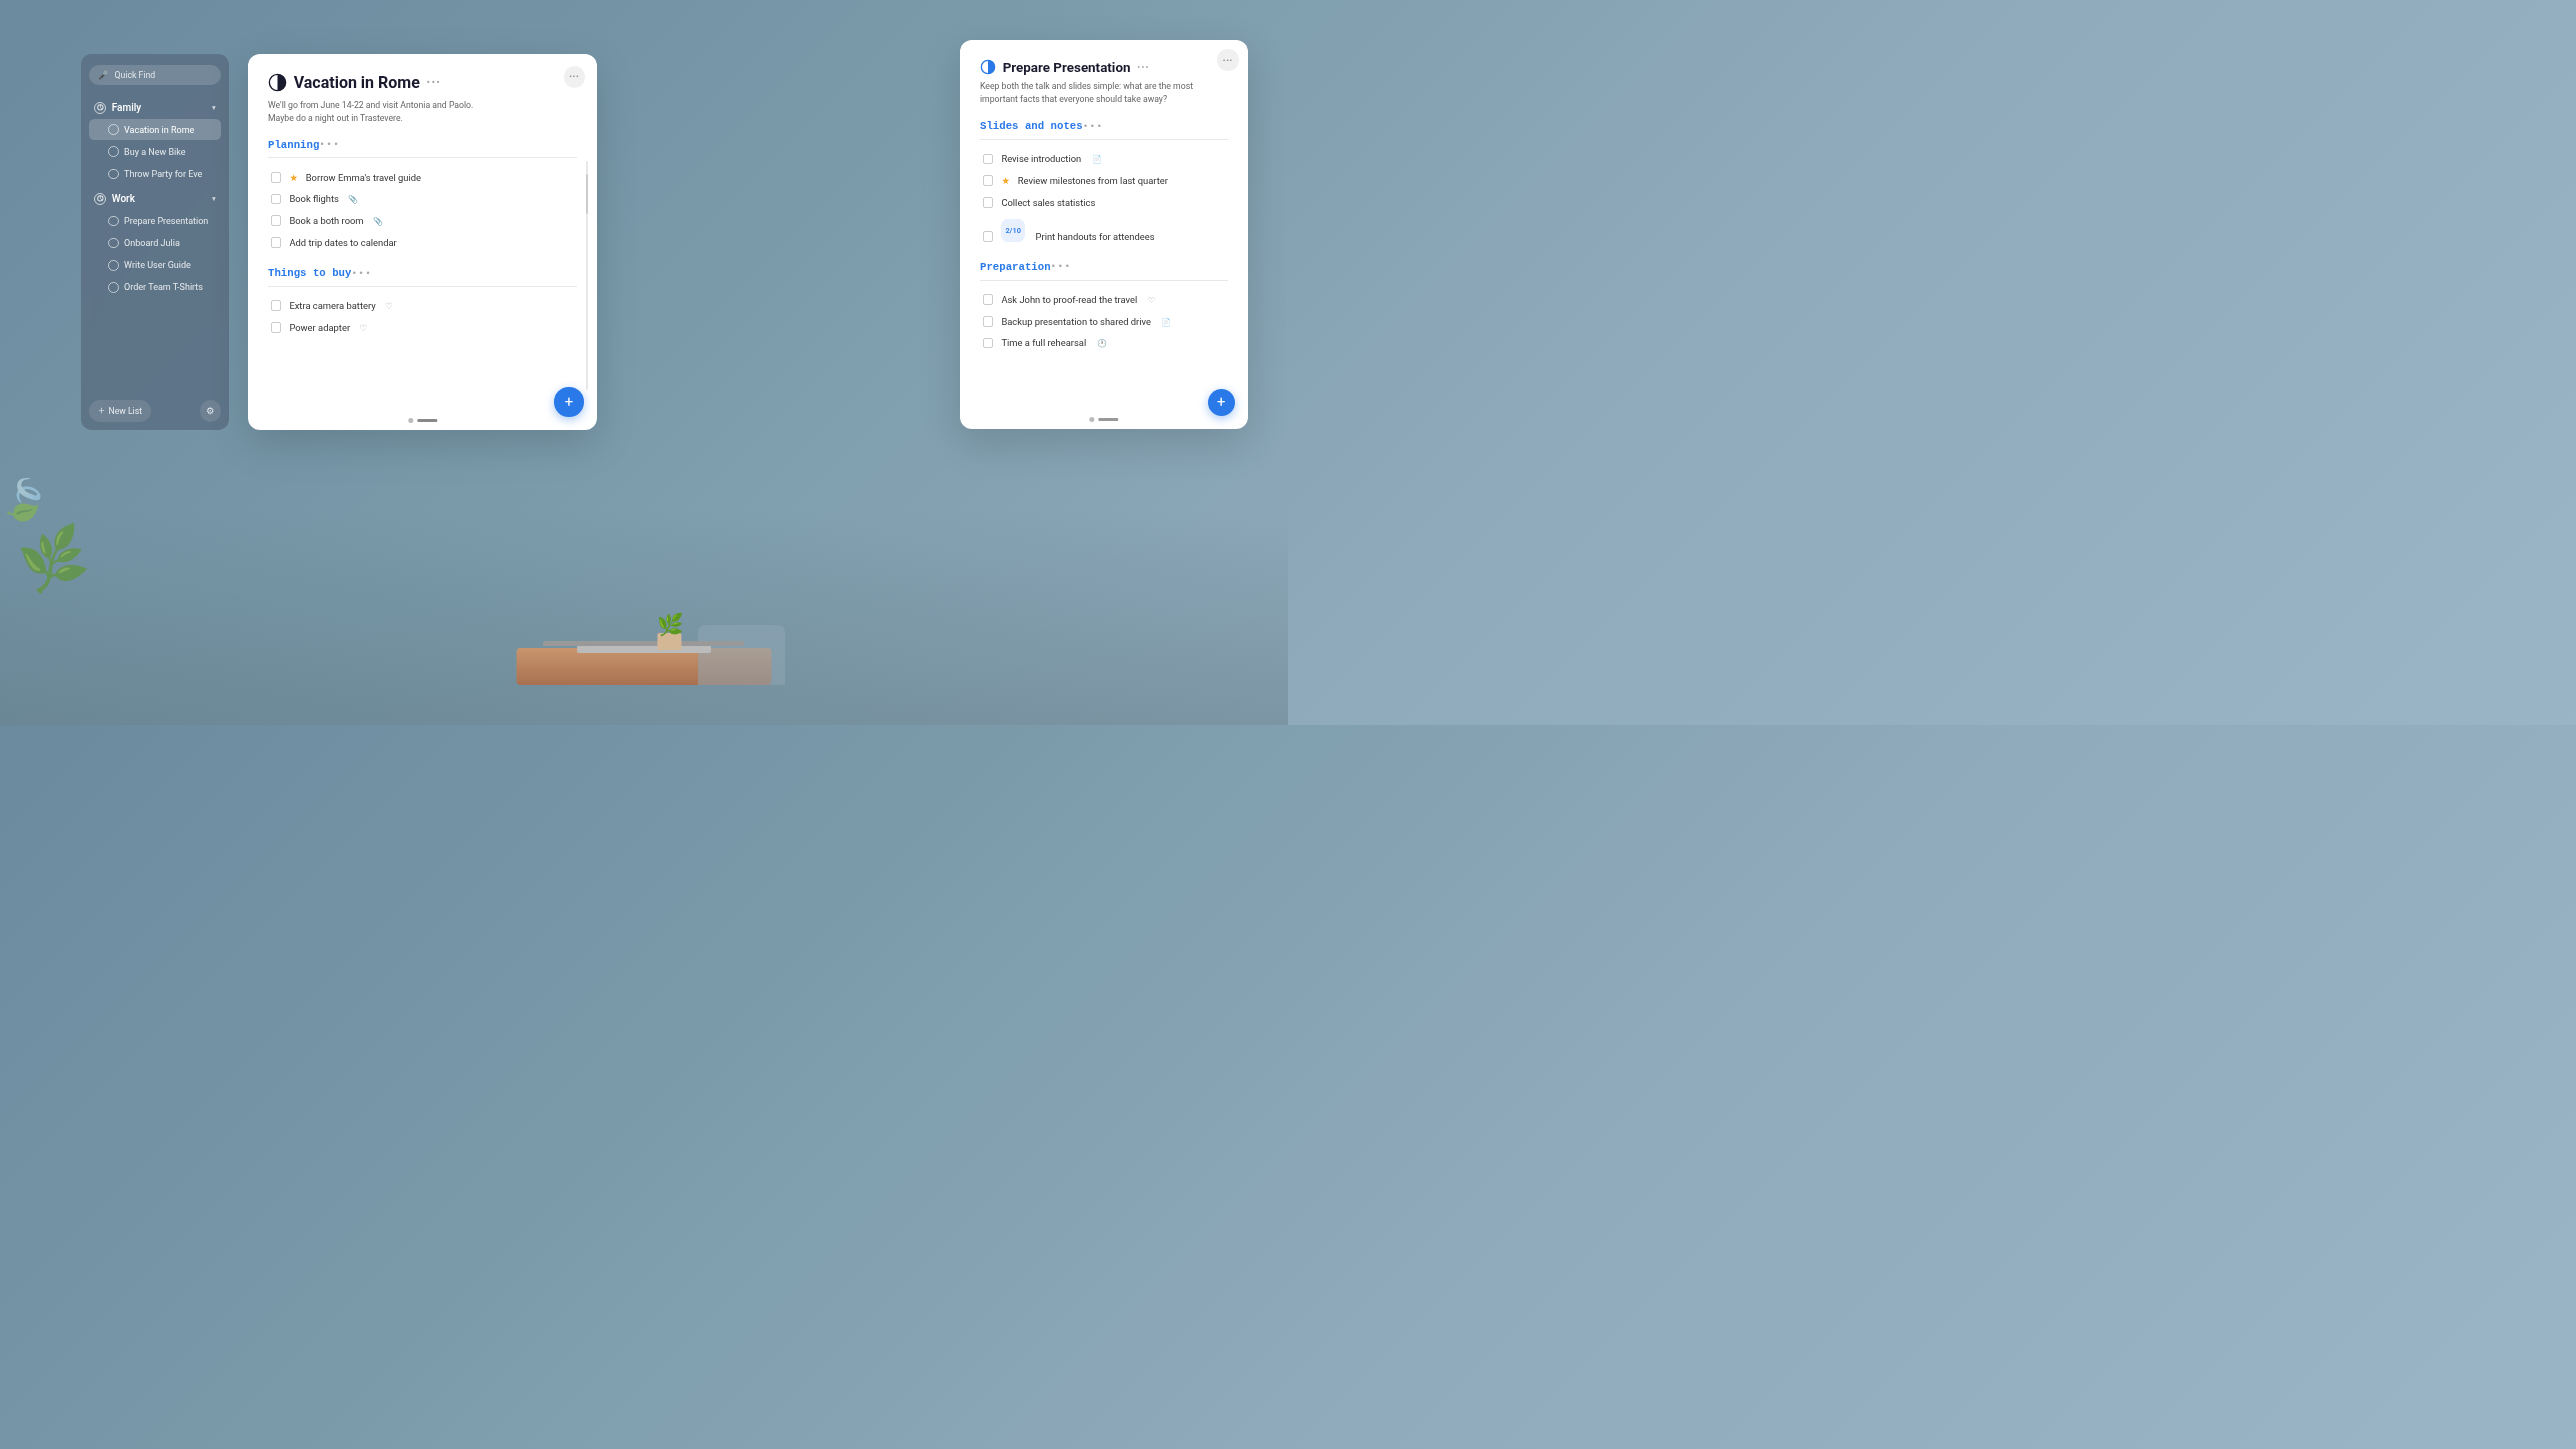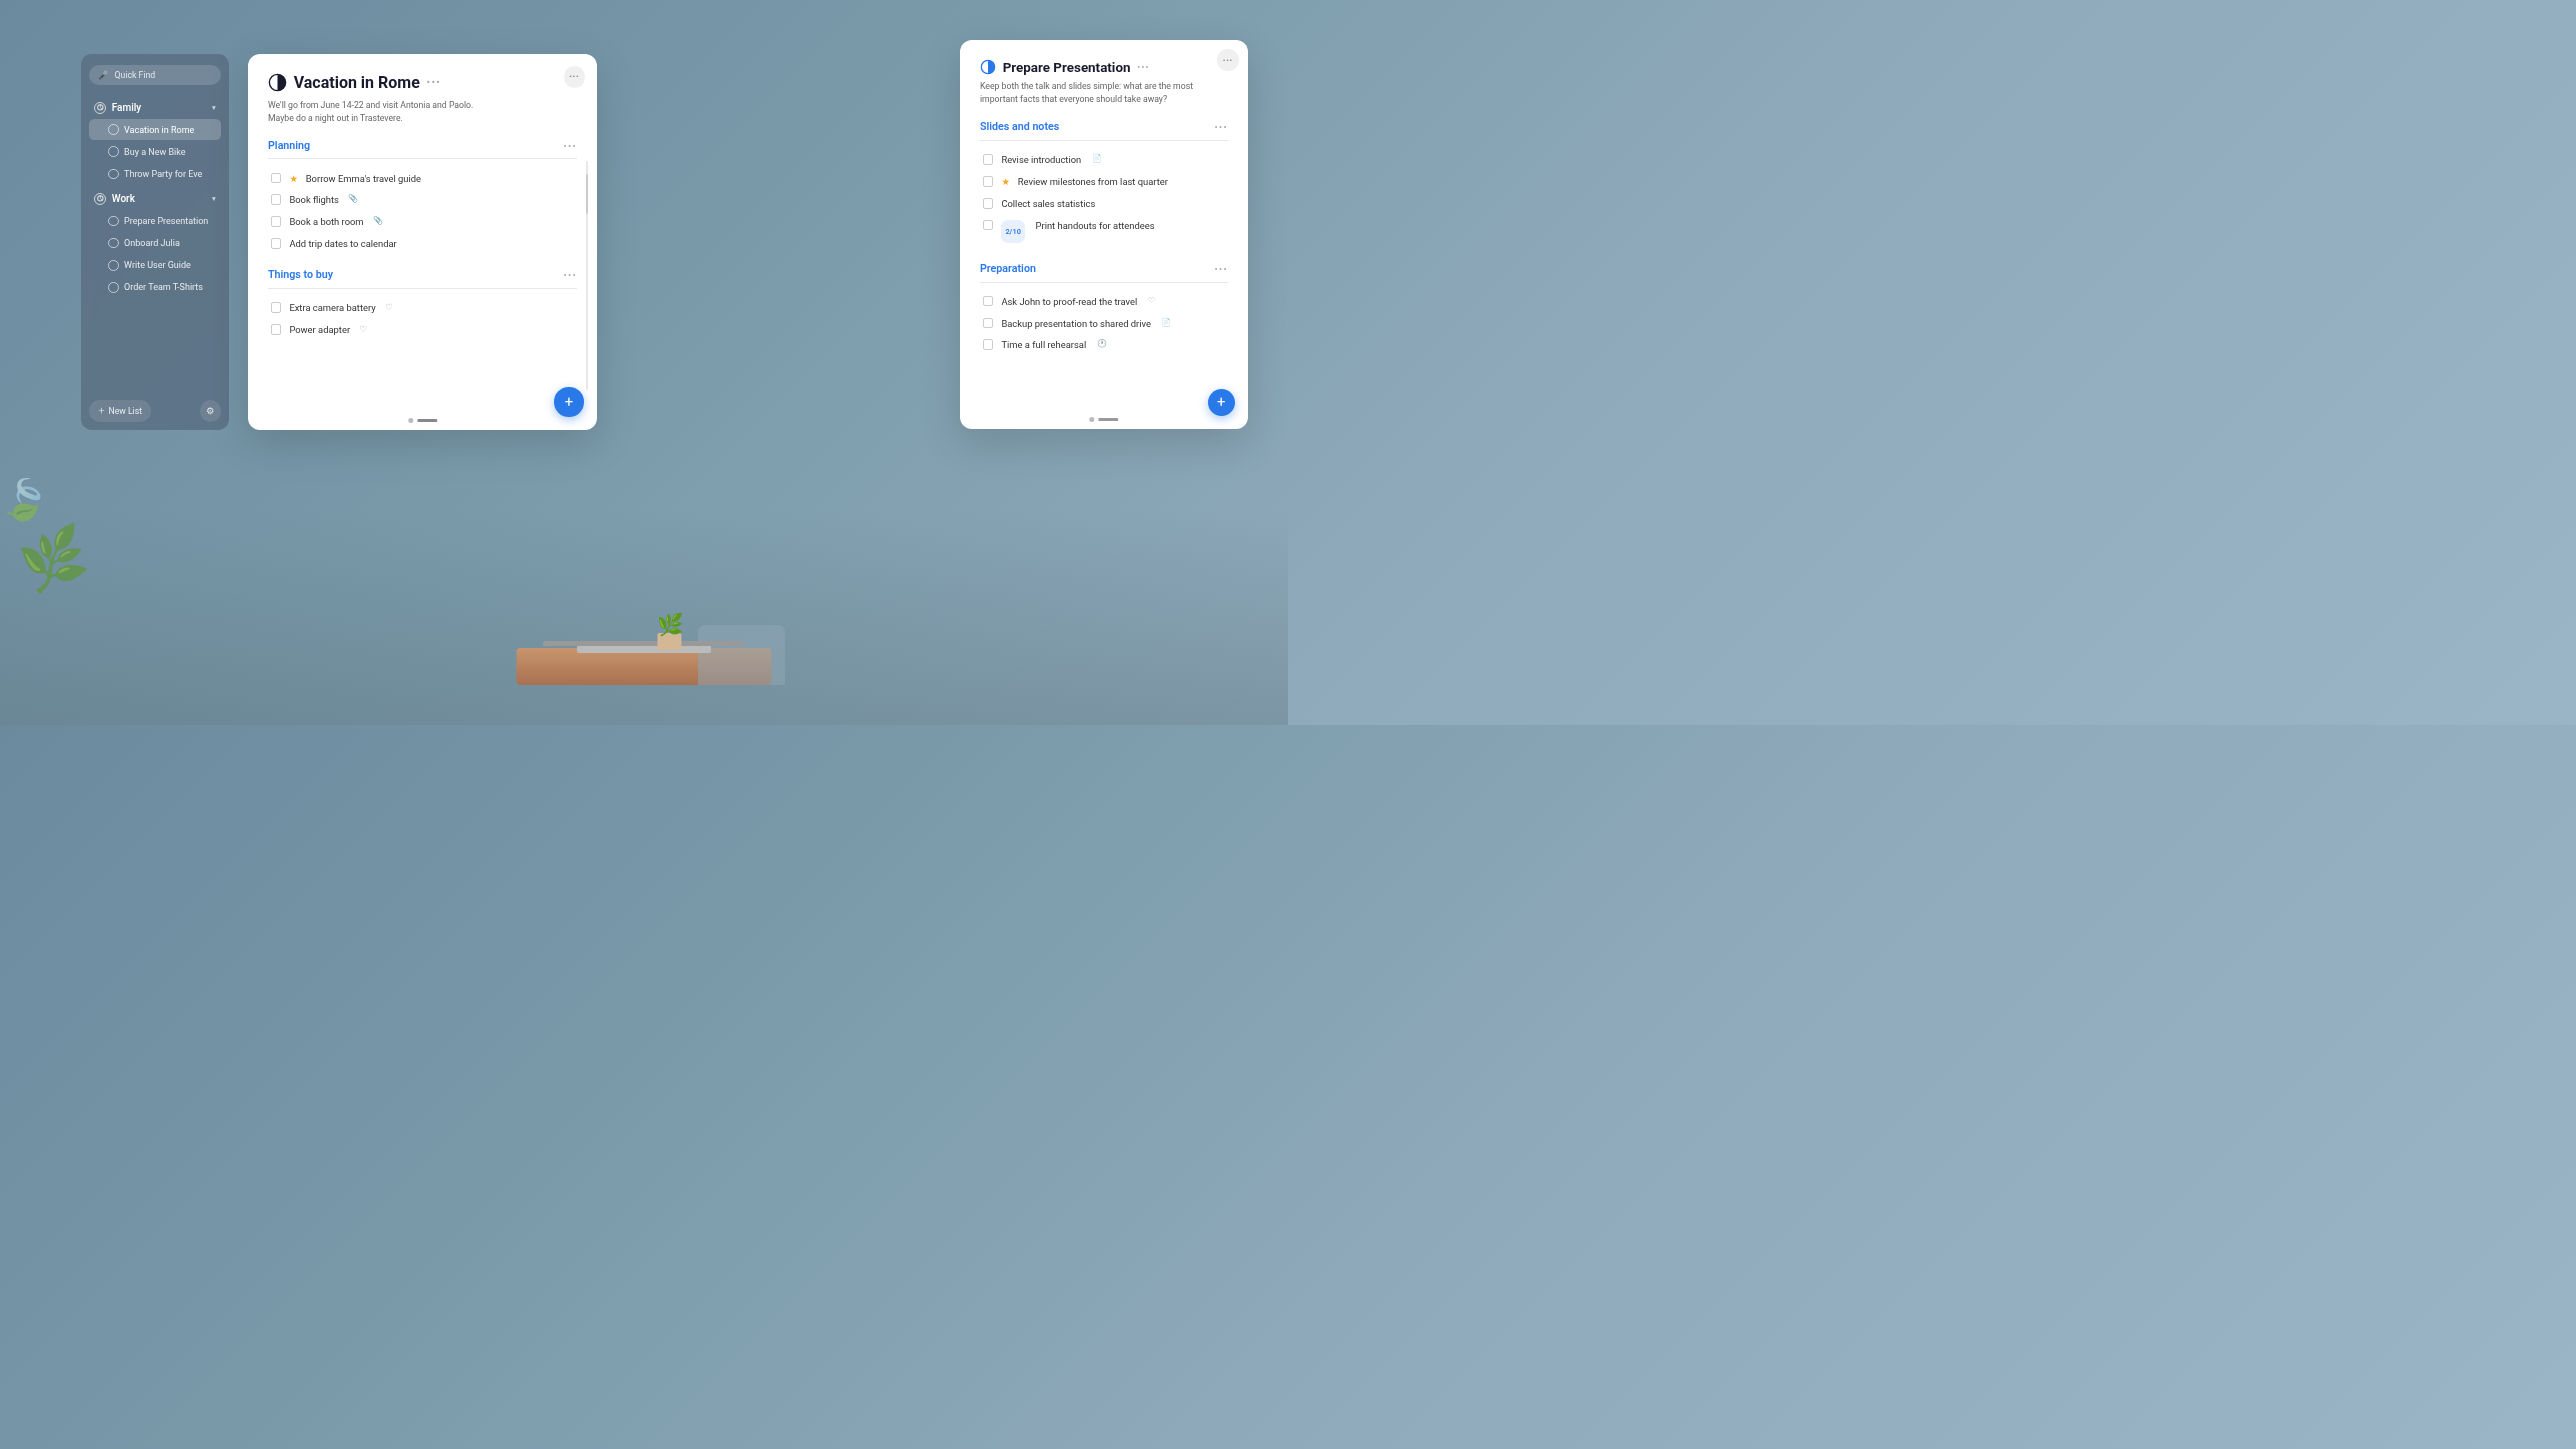--- a/index.html
+++ b/index.html
@@ -219,23 +219,24 @@
     .card-description {
       font-size: 8.7px;
       color: #666;
       line-height: 1.5;
       margin-bottom: 13.4px;
     }
 
     .section-header {
       display: flex;
       align-items: center;
-      justify-content: space-between;
+      justify-content: flex-start;
       margin-bottom: 6.7px;
       margin-top: 14px;
+      font-family: Liberation Mono, monospace;
     }
 
     .section-title {
       font-size: 10.7px;
       font-weight: 600;
       color: #2979e8;
     }
 
     .section-dots {
       color: #aaa;
@@ -245,21 +246,21 @@
     }
 
     .section-divider {
       height: 0.7px;
       background: #e8e8e8;
       margin-bottom: 8px;
     }
 
     .task-item {
       display: flex;
-      align-items: flex-start;
+      align-items: flex-end;
       gap: 8px;
       padding: 5.4px 2.7px;
       font-size: 9.4px;
       color: #333;
     }
 
     .task-checkbox {
       width: 10.7px;
       height: 10.7px;
       border: 1.3px solid #ccc;

